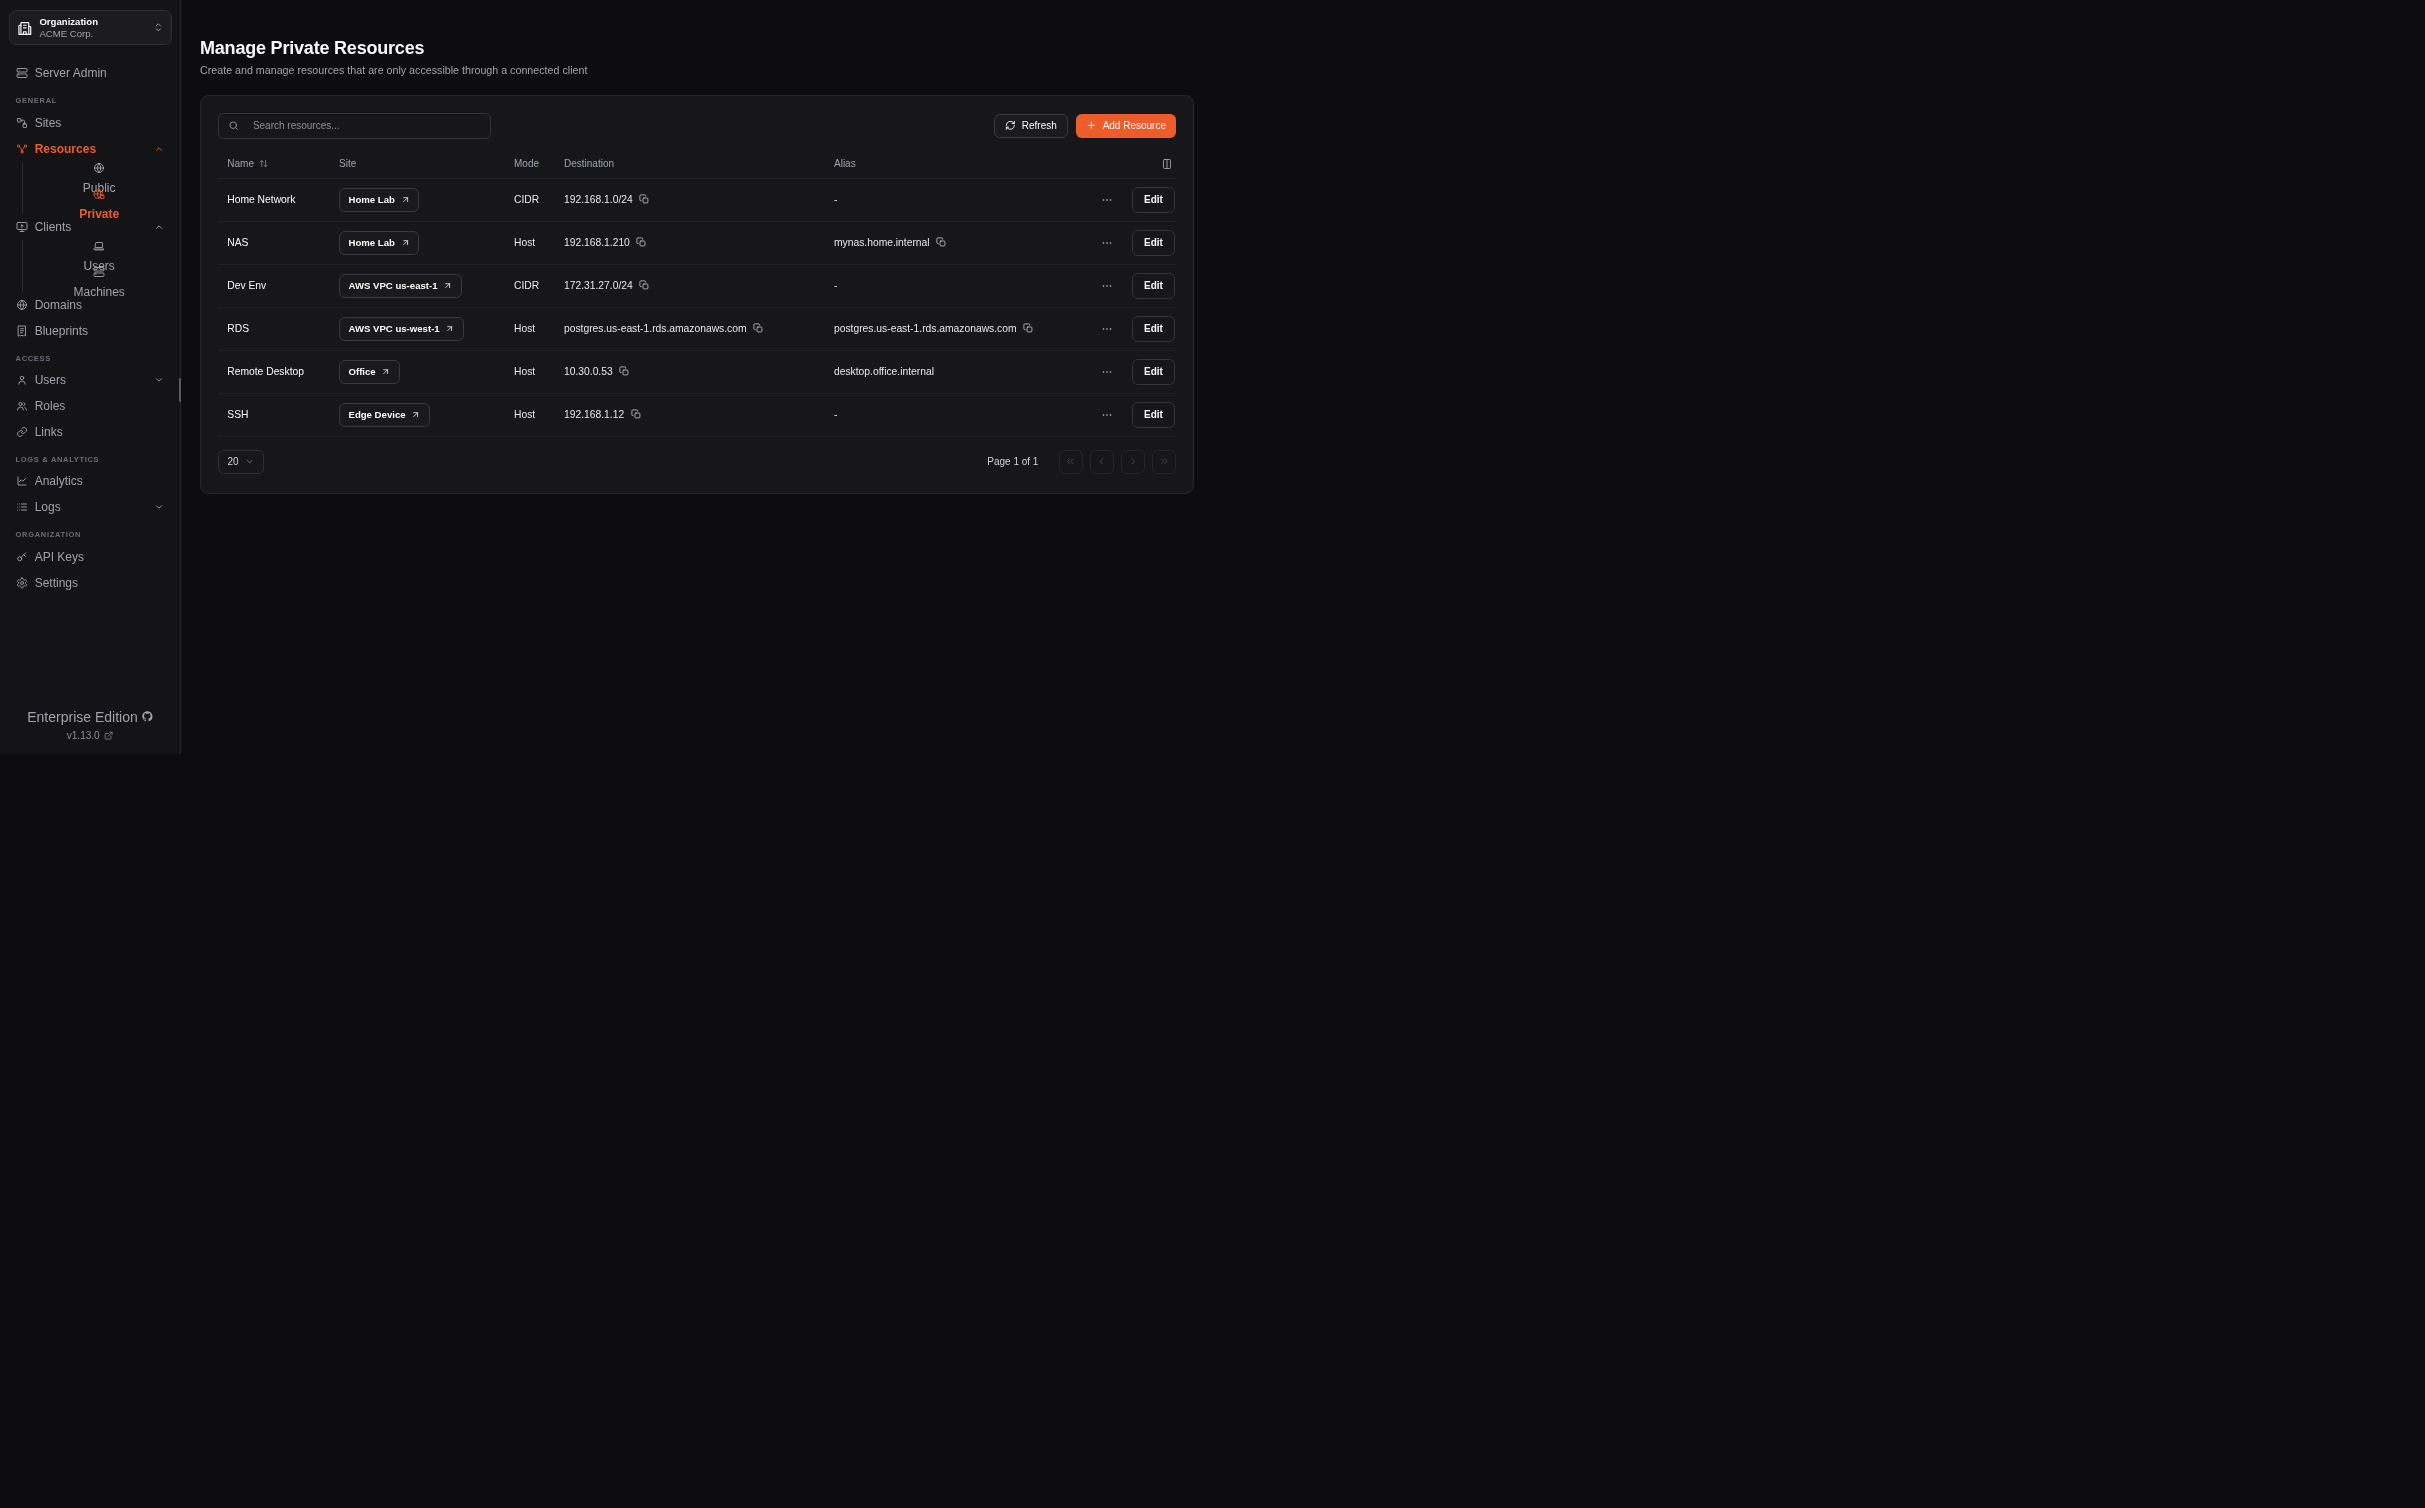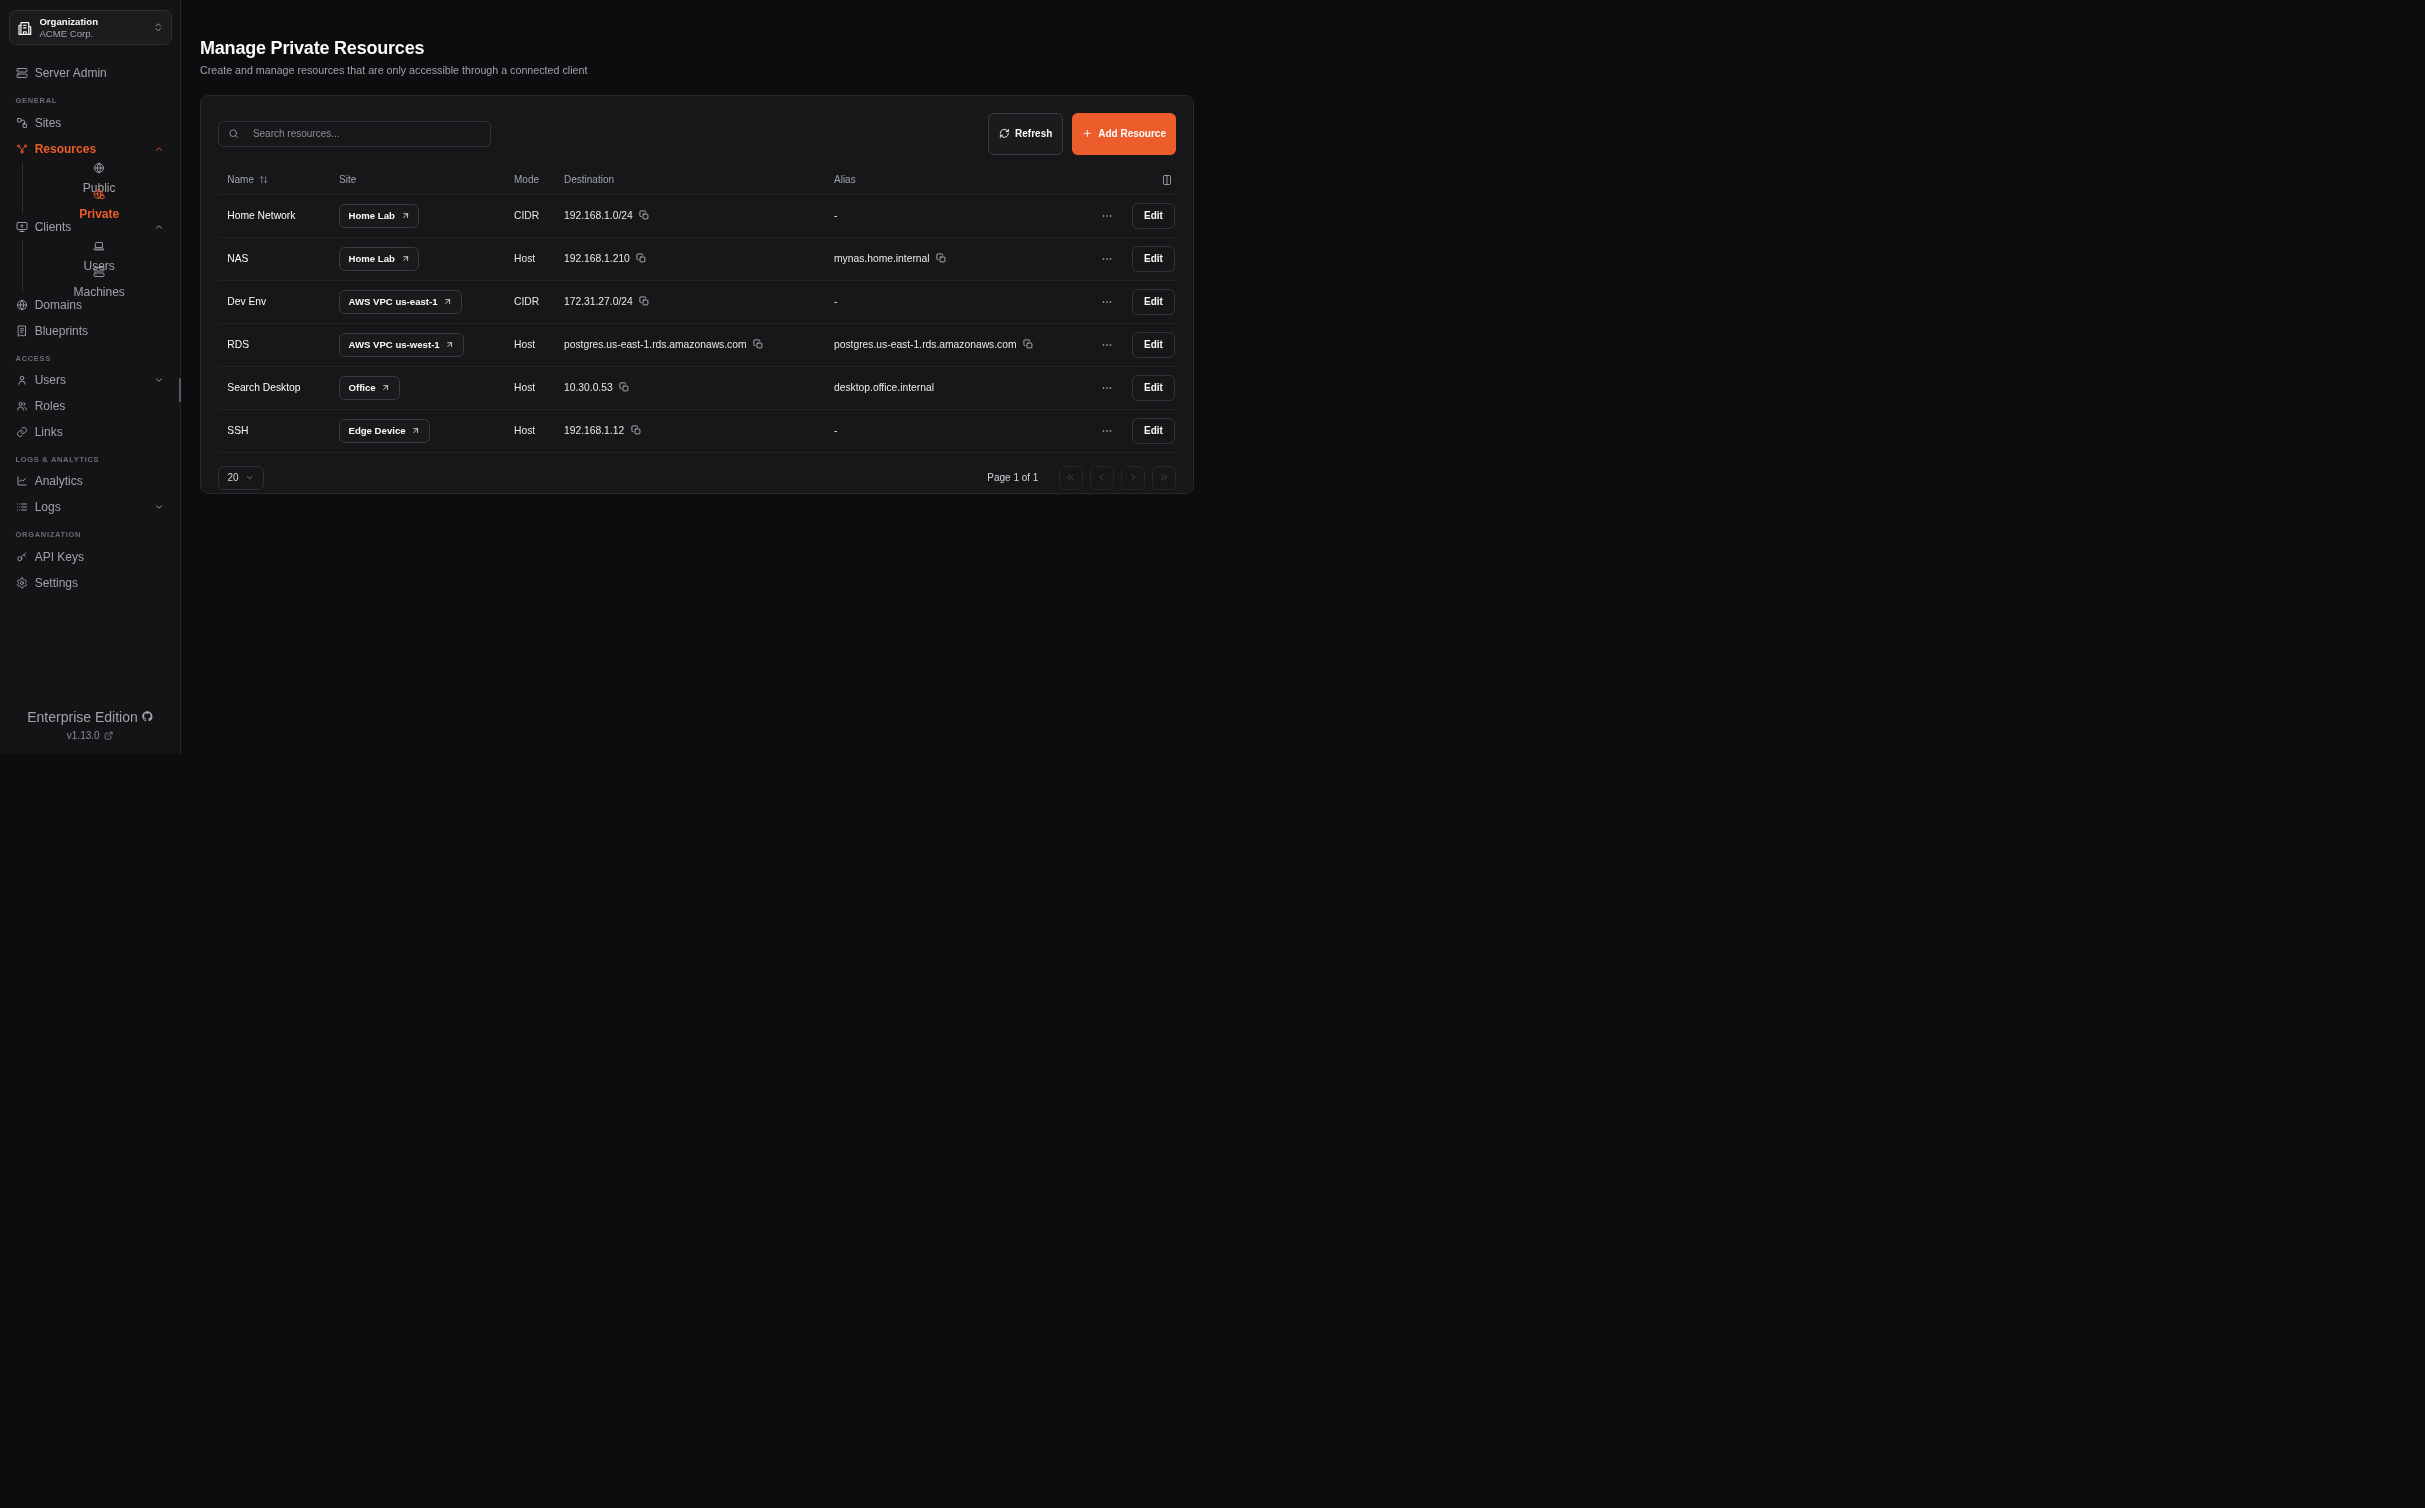--- a/index.html
+++ b/index.html
@@ -47,22 +47,22 @@
   .card { margin-top:18.5px; background:#17171a; border:0.7px solid #28282c; border-radius:8.5px;
           padding:17px; height:399px; }
 
   .toolbar { display:flex; align-items:center; justify-content:space-between; }
   .search-box { display:flex; align-items:center; gap:14px; width:273px; height:26px;
                 border:0.7px solid #323238; border-radius:5.7px; padding:0 8.5px; background:#17171a; }
   .search-box input { flex:1; background:transparent; border:none; outline:none; color:#e4e4e7;
                       font-size:10px; font-family:"Liberation Sans", sans-serif; }
   .search-box input::placeholder { color:#8e8e96; }
   .toolbar-right { display:flex; align-items:center; gap:8.5px; }
-  .btn { display:flex; align-items:center; gap:5.7px; height:42px; padding:0 10px; border-radius:5.7px;
-         font-size:10px; font-weight:700; cursor:pointer; border:0.7px solid transparent;
+  .btn { display:flex; align-items:center; gap:5.7px; height:24px; padding:0 10px; border-radius:5.7px;
+         font-size:10px; font-weight:400; cursor:pointer; border:0.7px solid transparent;
          font-family:"Liberation Sans", sans-serif; }
   .btn-outline { background:#1b1b1e; border-color:#3a3a40; color:#fafafa; }
   .btn-accent { background:#ED5C2B; color:#ffffff; border:none; }
 
   .table { margin-top:11.4px; }
   .thead, .trow { display:grid; grid-template-columns:121px 175px 50px 270px 1fr 93px; align-items:center; }
   .thead { height:28.5px; color:#9ca3af; font-size:10px; border-bottom:0.7px solid #232327; }
   .th { display:flex; align-items:center; gap:5px; }
   .th.first { padding-left:9.3px; }
   .th.last { justify-content:flex-end; padding-right:2.8px; }
@@ -581,21 +581,21 @@
                   <circle cx="5" cy="12" r="1.6"></circle>
                   <circle cx="12" cy="12" r="1.6"></circle>
                   <circle cx="19" cy="12" r="1.6"></circle>
                 </svg>
               </button>
               <button class="edit-btn">Edit</button>
             </div>
         </div>
 
         <div class="trow">
-          <div class="td name">Search Desktop</div>
+          <div class="td name">Remote Desktop</div>
           <div class="td">
               <button class="chip">
                 <span>Office</span>
                 <span class="icon">
                   <svg width="9.3" height="9.3" viewBox="0 0 24 24" fill="none" stroke="#fafafa" stroke-width="2" stroke-linecap="round" stroke-linejoin="round">
                     <path d="M7 7h10v10"></path>
                     <path d="M7 17 17 7"></path>
                   </svg>
                 </span>
               </button>

